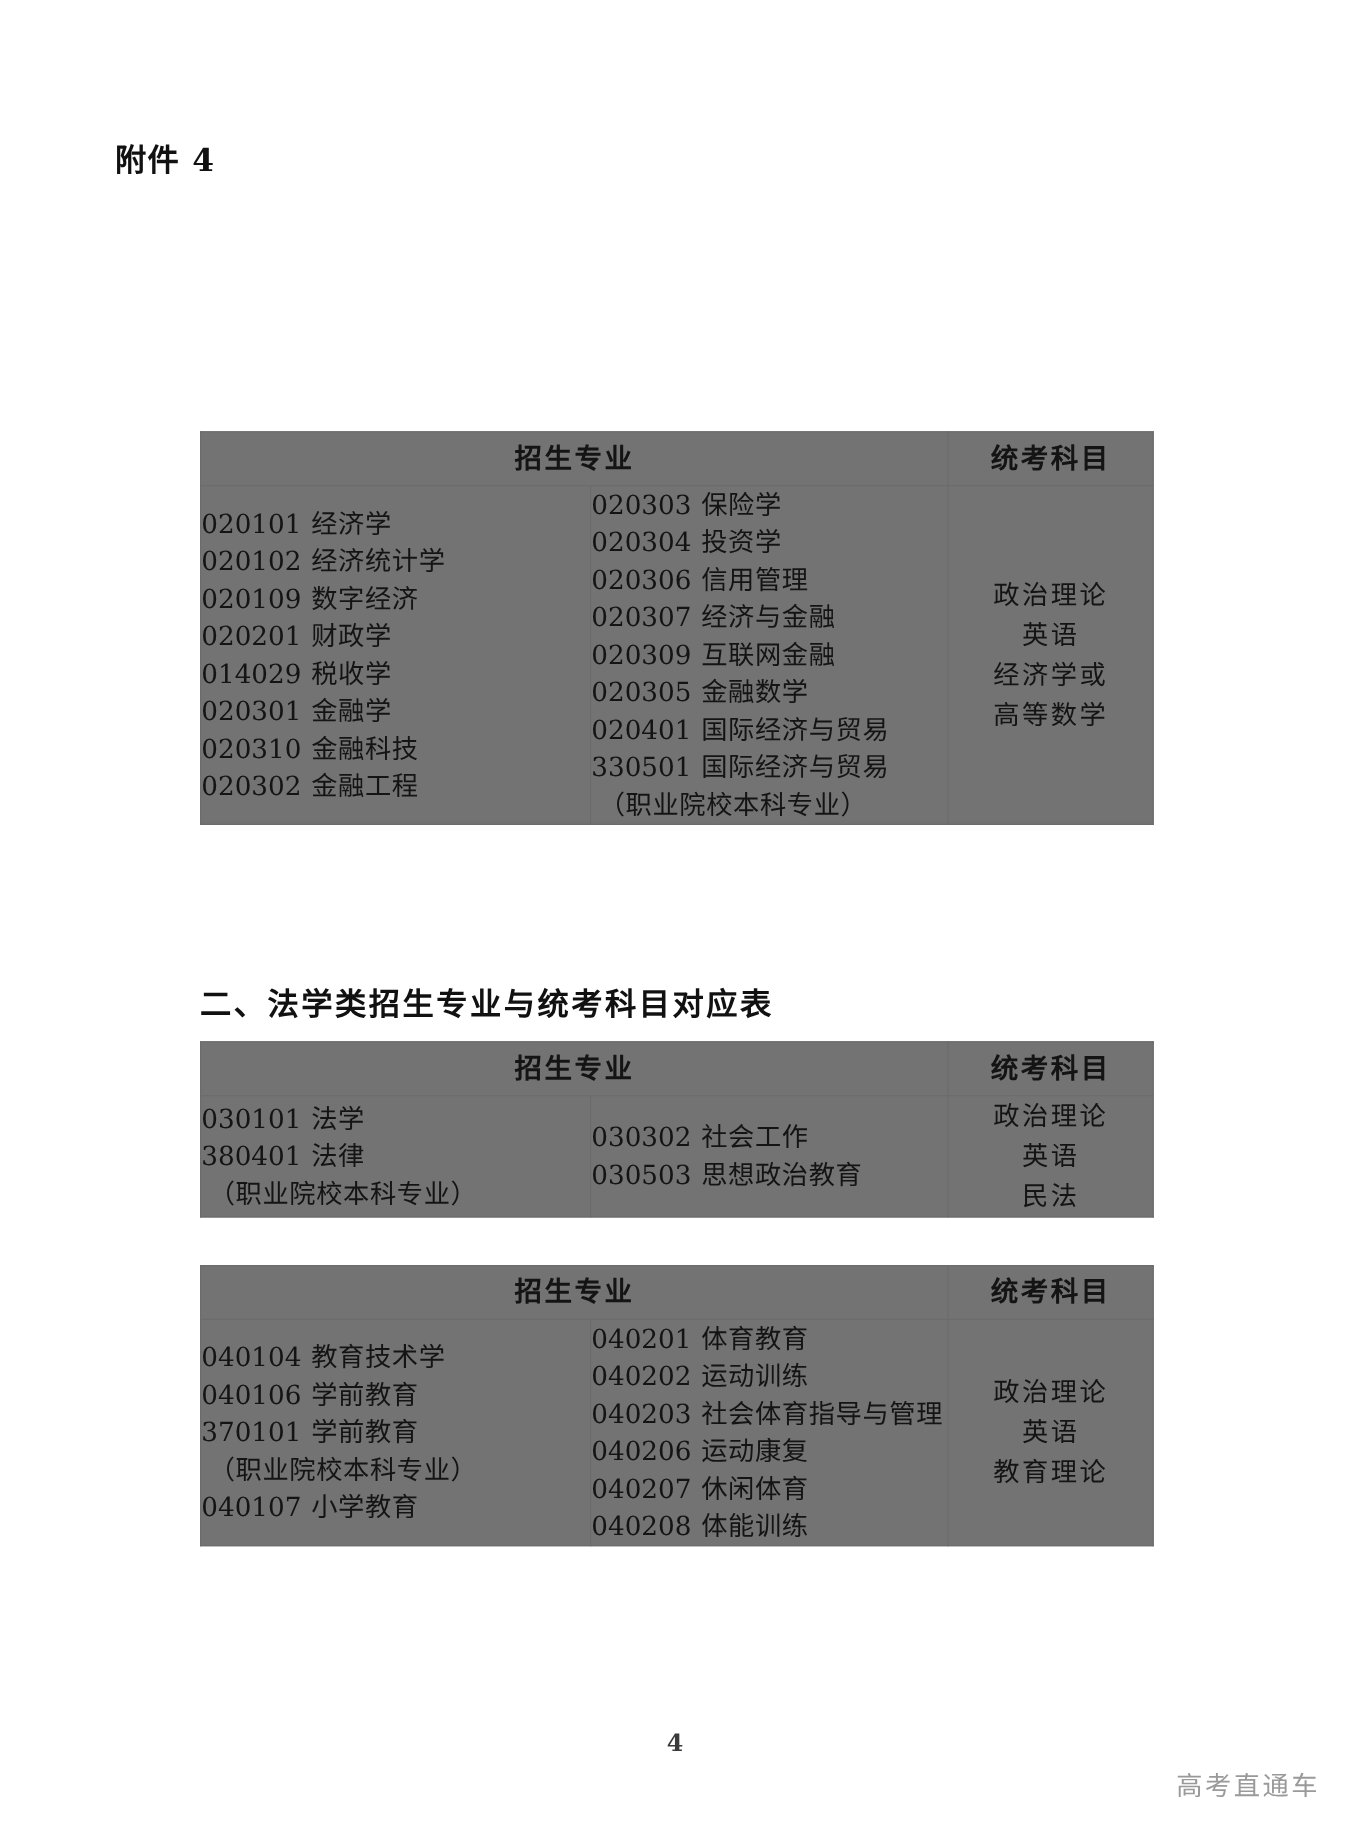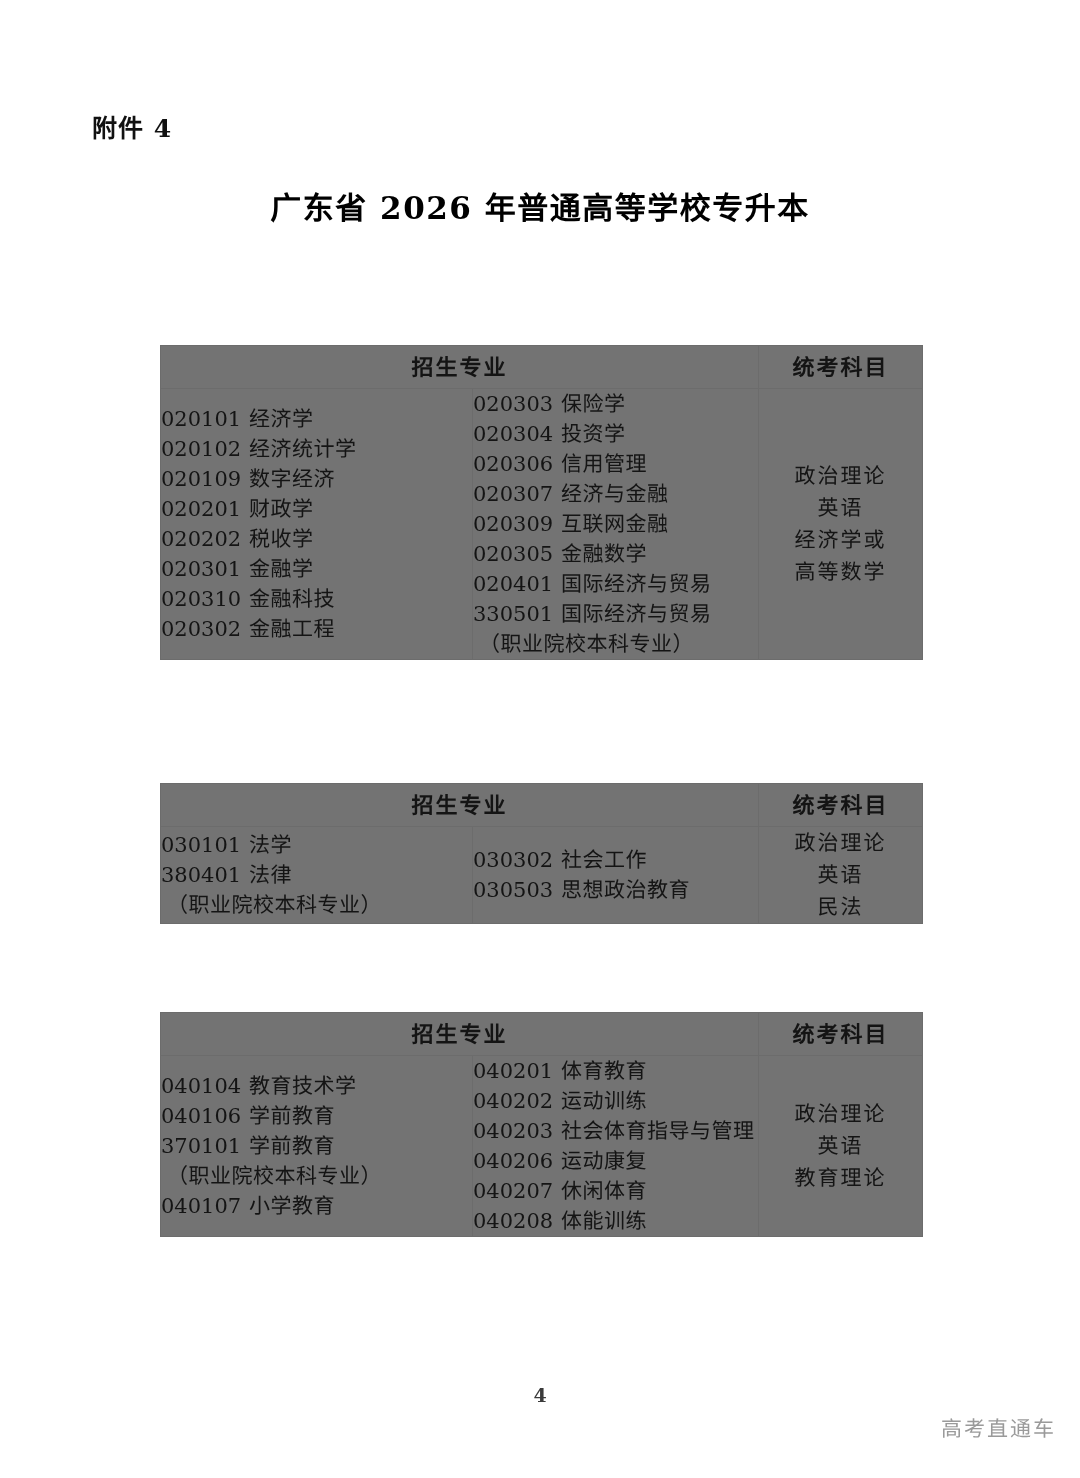--- a/index.html
+++ b/index.html
@@ -164,21 +164,20 @@
   }
 </style>
 </head>
 <body>
 
 <div class="page">
 
   <div class="attachment-label">附件 4</div>
 
   <div class="doc-title">
-    <span class="line">广东省 2026 年普通高等学校专升本</span>
   </div>
 
   <div class="section" id="section-0" style="top:345px;">
     <table class="corr-table">
       <colgroup>
           <col class="c1">
           <col class="c2">
           <col class="c3">
         </colgroup>
       <thead>
@@ -187,21 +186,21 @@
           <th>统考科目</th>
         </tr>
       </thead>
       <tbody>
         <tr>
           <td class="major-cell">
               <div class="major-line"><span class="code">020101</span><span>经济学</span></div>
               <div class="major-line"><span class="code">020102</span><span>经济统计学</span></div>
               <div class="major-line"><span class="code">020109</span><span>数字经济</span></div>
               <div class="major-line"><span class="code">020201</span><span>财政学</span></div>
-              <div class="major-line"><span class="code">020202</span><span>税收学</span></div>
+              <div class="major-line"><span class="code">014029</span><span>税收学</span></div>
               <div class="major-line"><span class="code">020301</span><span>金融学</span></div>
               <div class="major-line"><span class="code">020310</span><span>金融科技</span></div>
               <div class="major-line"><span class="code">020302</span><span>金融工程</span></div>
             </td>
           <td class="major-cell">
               <div class="major-line"><span class="code">020303</span><span>保险学</span></div>
               <div class="major-line"><span class="code">020304</span><span>投资学</span></div>
               <div class="major-line"><span class="code">020306</span><span>信用管理</span></div>
               <div class="major-line"><span class="code">020307</span><span>经济与金融</span></div>
               <div class="major-line"><span class="code">020309</span><span>互联网金融</span></div>
@@ -216,20 +215,21 @@
               <div class="subject-line">经济学或</div>
               <div class="subject-line">高等数学</div>
             </td>
         </tr>
       </tbody>
     </table>
 
   </div>
 
   <div class="section" id="section-1" style="top:783px;">
+    <h2 class="section-heading">二、法学类招生专业与统考科目对应表</h2>
     <table class="corr-table">
       <colgroup>
           <col class="c1">
           <col class="c2">
           <col class="c3">
         </colgroup>
       <thead>
         <tr>
           <th colspan="2">招生专业</th>
           <th>统考科目</th>

